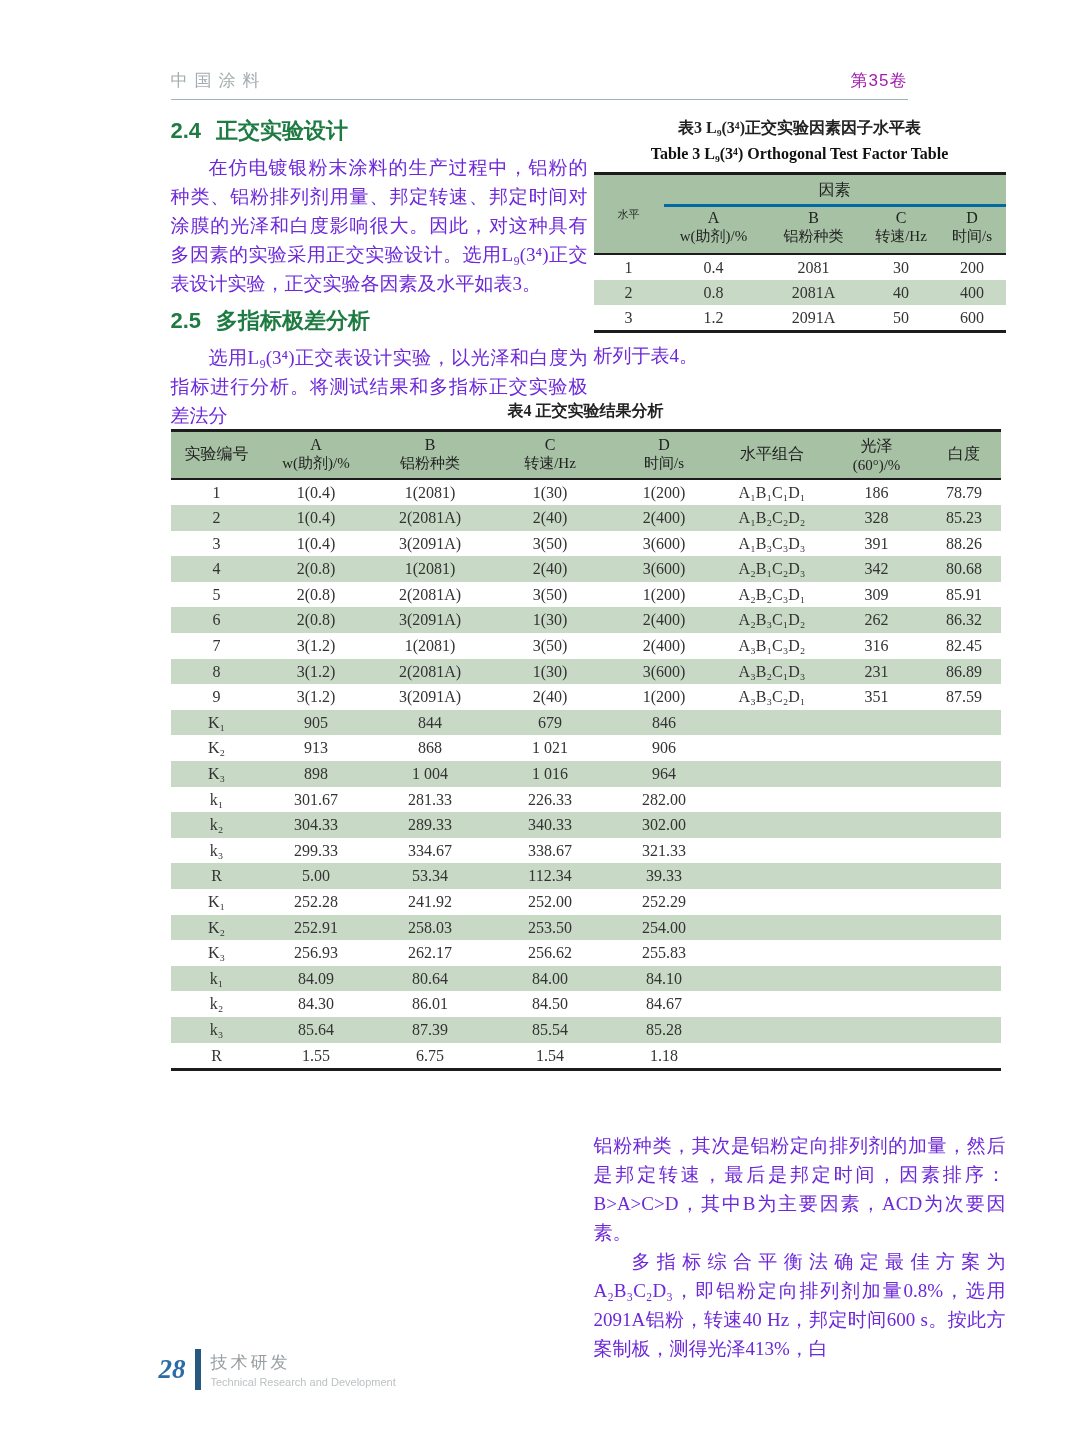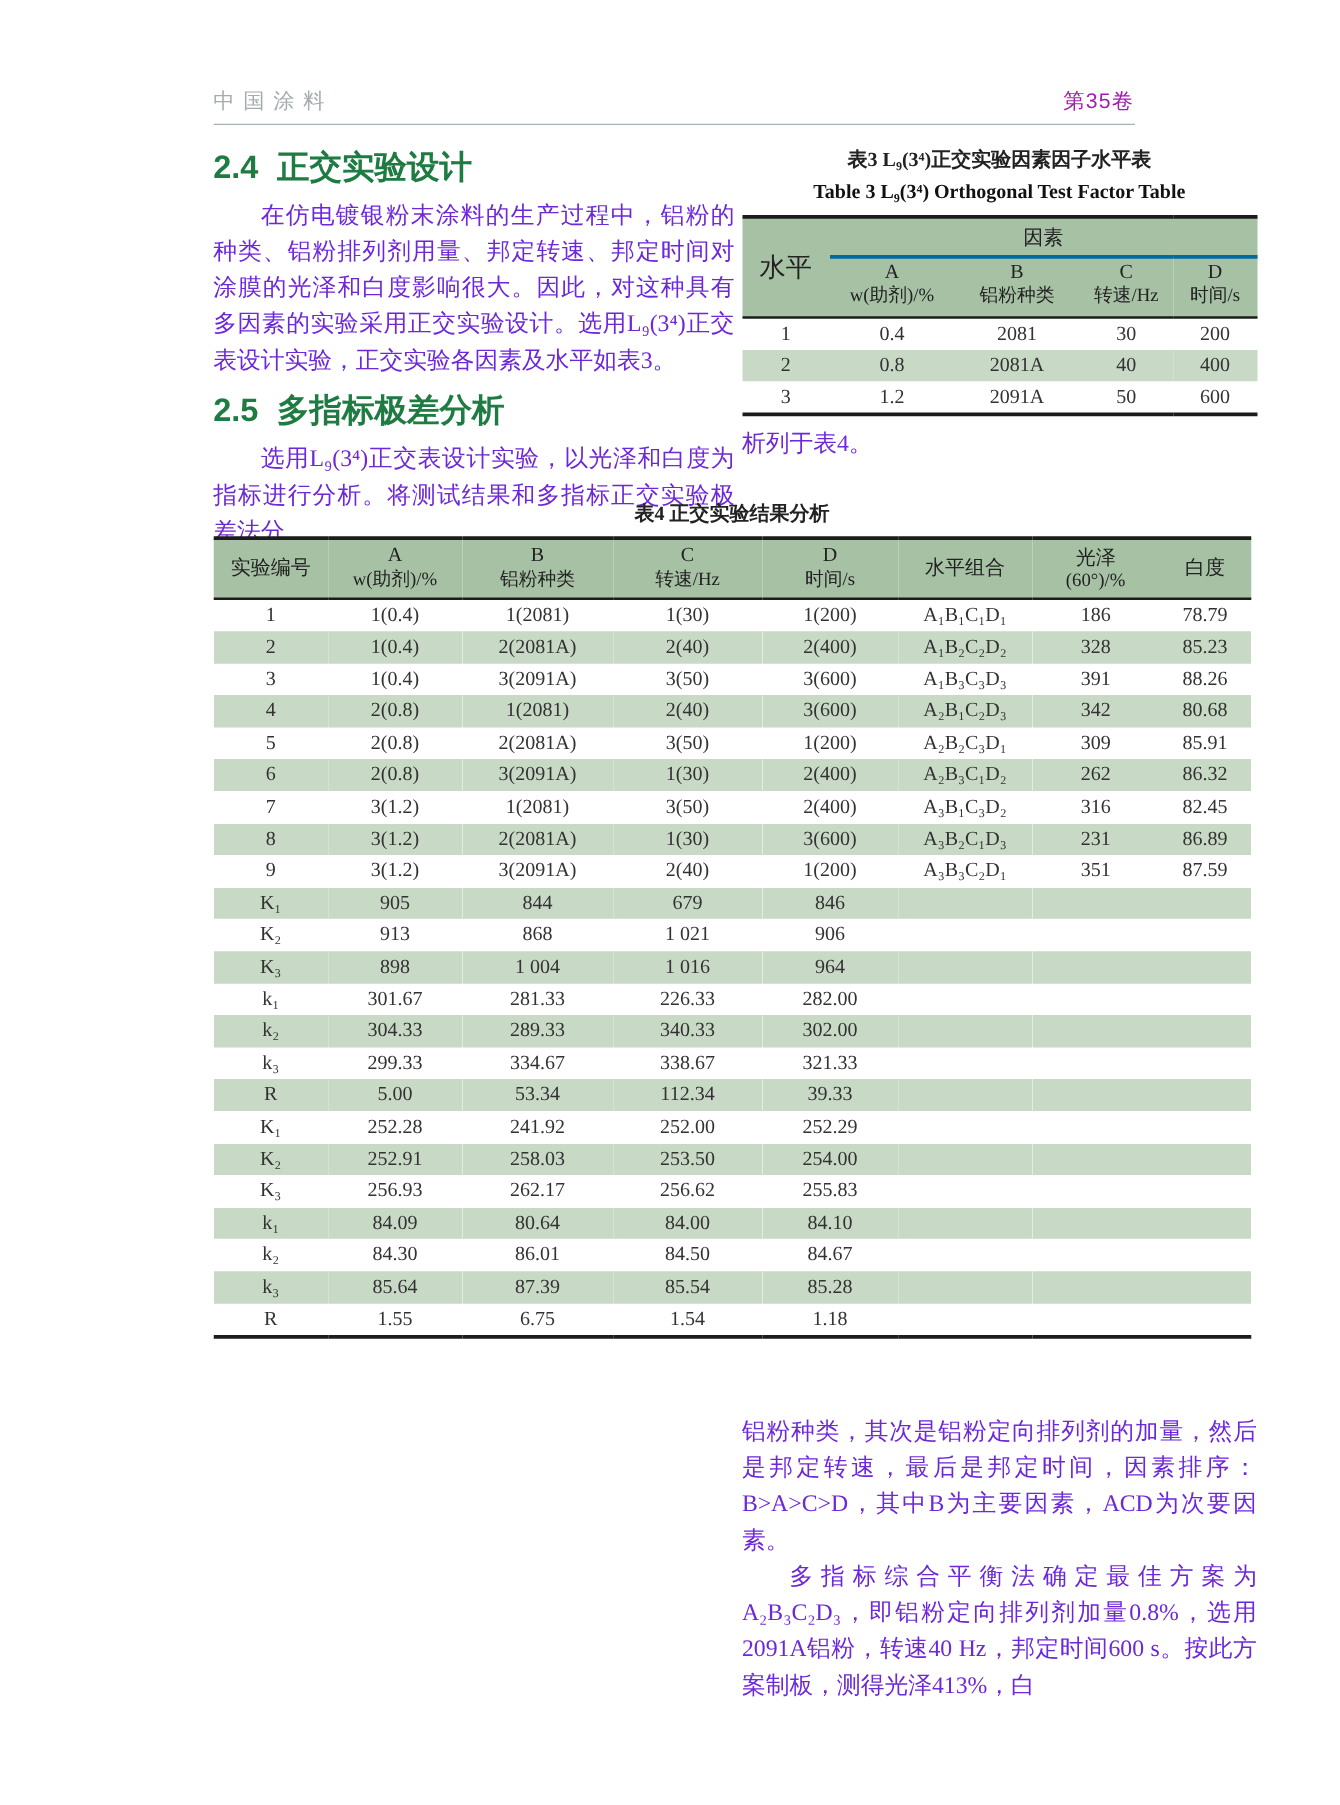--- a/index.html
+++ b/index.html
@@ -20,21 +20,21 @@
   }
   .journal { letter-spacing:7px; }
   .volume  { letter-spacing:1px; color:#a21caf; }
 
   
   .left-top  { position:absolute; left:122px; top:114px; width:417px; }
   .right-top { position:absolute; left:545px; top:118px; width:412px; }
 
   .sec-heading {
     font-family:"Liberation Sans","DejaVu Sans",sans-serif;
-    color:var(--section-green,#1e7b42); font-size:26px; font-weight:bold;
+    color:var(--section-green,#1e7b42); font-size:22px; font-weight:bold;
     margin:2px 0 7px 0;
   }
   .sec-heading .sec-num { margin-right:15px; }
   .body-para {
     font-size:19px; line-height:29px; text-align:justify; text-indent:2em;
     color:#6d28d9;
   }
   .noindent { text-indent:0; }
   .mt { margin-top:8px; }
 
@@ -43,21 +43,21 @@
   .tbl-title-en { text-align:center; font-weight:bold; font-size:16px; color:#111; margin-top:6px;
                   font-family:"Liberation Serif",serif; }
 
   
   table { border-collapse:collapse; }
   .t3 { width:100%; margin-top:9px; font-size:16px;
         border-top:3px solid #1c1c1c; border-bottom:3px solid #1c1c1c; }
   .t3 thead { border-bottom:2px solid #1c1c1c; }
   .t3 thead th { background:var(--table-header-green,#a6c1a4); font-weight:normal; color:#222; }
   .t3 .t3-factor { border-bottom:3px solid #0369a1; padding:5px 0 3px; text-align:center; }
-  .t3 .t3-level { text-align:center; font-size:21px; }
+  .t3 .t3-level { text-align:center; font-size:11px; }
   .t3 .sub-th { padding:2px 0 7px; text-align:center; }
   .th-l1 { display:block; font-size:16px; }
   .th-l2 { display:block; font-size:15px; }
   .th-l2:empty { display:none; }
   .t3 tbody td { text-align:center; padding:0; height:25px; line-height:25px; font-size:16px; }
   .t3 tbody tr.shaded { background:var(--table-row-green,#c8dac6); }
 
   
   .table4-block { position:absolute; left:122px; top:401px; width:830px; }
   .t4 { width:100%; margin-top:7px; font-size:16px; table-layout:fixed;
@@ -447,14 +447,22 @@
           </tr>
         </tbody>
     </table>
   </div>
 
   <div class="right-bottom">
     <p class="body-para noindent">铝粉种类，其次是铝粉定向排列剂的加量，然后是邦定转速，最后是邦定时间，因素排序：B&gt;A&gt;C&gt;D，其中B为主要因素，ACD为次要因素。</p>
     <p class="body-para">多指标综合平衡法确定最佳方案为A₂B₃C₂D₃，即铝粉定向排列剂加量0.8%，选用2091A铝粉，转速40 Hz，邦定时间600 s。按此方案制板，测得光泽413%，白</p>
   </div>
 
+  <footer class="page-footer">
+    <span class="pagenum">28</span>
+    <span class="footer-bar"></span>
+    <span class="footer-labels">
+      <span class="f-zh">技术研发</span>
+      <span class="f-en">Technical Research and Development</span>
+    </span>
+  </footer>
 
 </div>
 
 </body></html>

